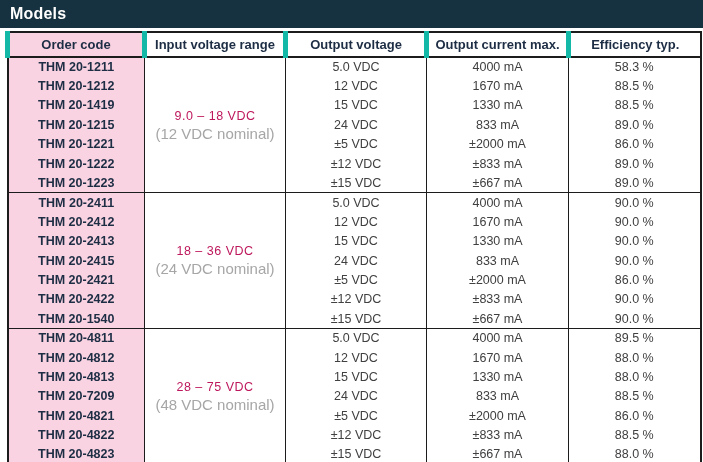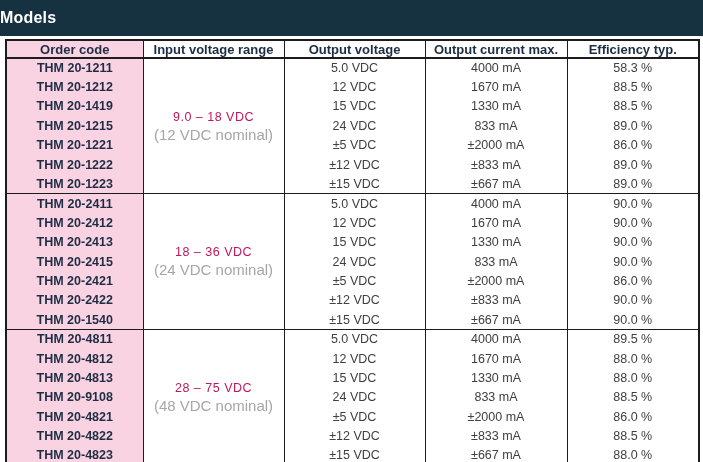--- a/index.html
+++ b/index.html
@@ -3,24 +3,24 @@
 <meta charset="utf-8">
 <style>
   * { box-sizing: border-box; margin: 0; padding: 0; }
   html, body {
     width: 703px; height: 462px;
     background: #ffffff;
     font-family: "Liberation Sans", "DejaVu Sans", sans-serif;
     overflow: hidden;
   }
   .title-bar {
-    width: 703px; height: 36px;
+    width: 703px; height: 28px;
     background: #16313f;
     display: flex; align-items: center;
-    padding-left: 0;
+    padding-left: 10px;
   }
   .title-bar .title {
     color: #ffffff;
     font-size: 16px;
     font-weight: bold;
     letter-spacing: 0.2px;
   }
   .table-wrap { margin: 3px 5px 0 5px; }
   table.models {
     width: 693px;
@@ -29,26 +29,26 @@
     border: 2px solid #1c1c1c;
     font-size: 12.5px;
     color: #404040;
   }
   col.c-order { width: 137px; }
   col.c-input { width: 141px; }
   col.c-vout  { width: 141px; }
   col.c-iout  { width: 142px; }
   col.c-eff   { width: 132px; }
   thead th {
-    height: 18px;
+    height: 25px;
     font-size: 13px;
     font-weight: bold;
     color: #1d2d44;
     background: #ffffff;
-    border-left: 1px solid #14b8a6;
+    border-left: 5px solid #14b8a6;
     border-right: 1px solid #1c1c1c;
     border-bottom: 2px solid #1c1c1c;
     text-align: center;
     vertical-align: middle;
   }
   thead th.order-col { background: #f9d3e2; }
   tbody.group { border-top: 1.5px solid #1c1c1c; }
   tbody.group td {
     height: 19.4px;
     padding: 0 4px;
@@ -213,21 +213,21 @@
           <td>1670 mA</td>
           <td>88.0 %</td>
         </tr>
         <tr>
           <td class="order-code">THM 20-4813</td>
           <td>15 VDC</td>
           <td>1330 mA</td>
           <td>88.0 %</td>
         </tr>
         <tr>
-          <td class="order-code">THM 20-9108</td>
+          <td class="order-code">THM 20-7209</td>
           <td>24 VDC</td>
           <td>833 mA</td>
           <td>88.5 %</td>
         </tr>
         <tr>
           <td class="order-code">THM 20-4821</td>
           <td>±5 VDC</td>
           <td>±2000 mA</td>
           <td>86.0 %</td>
         </tr>

